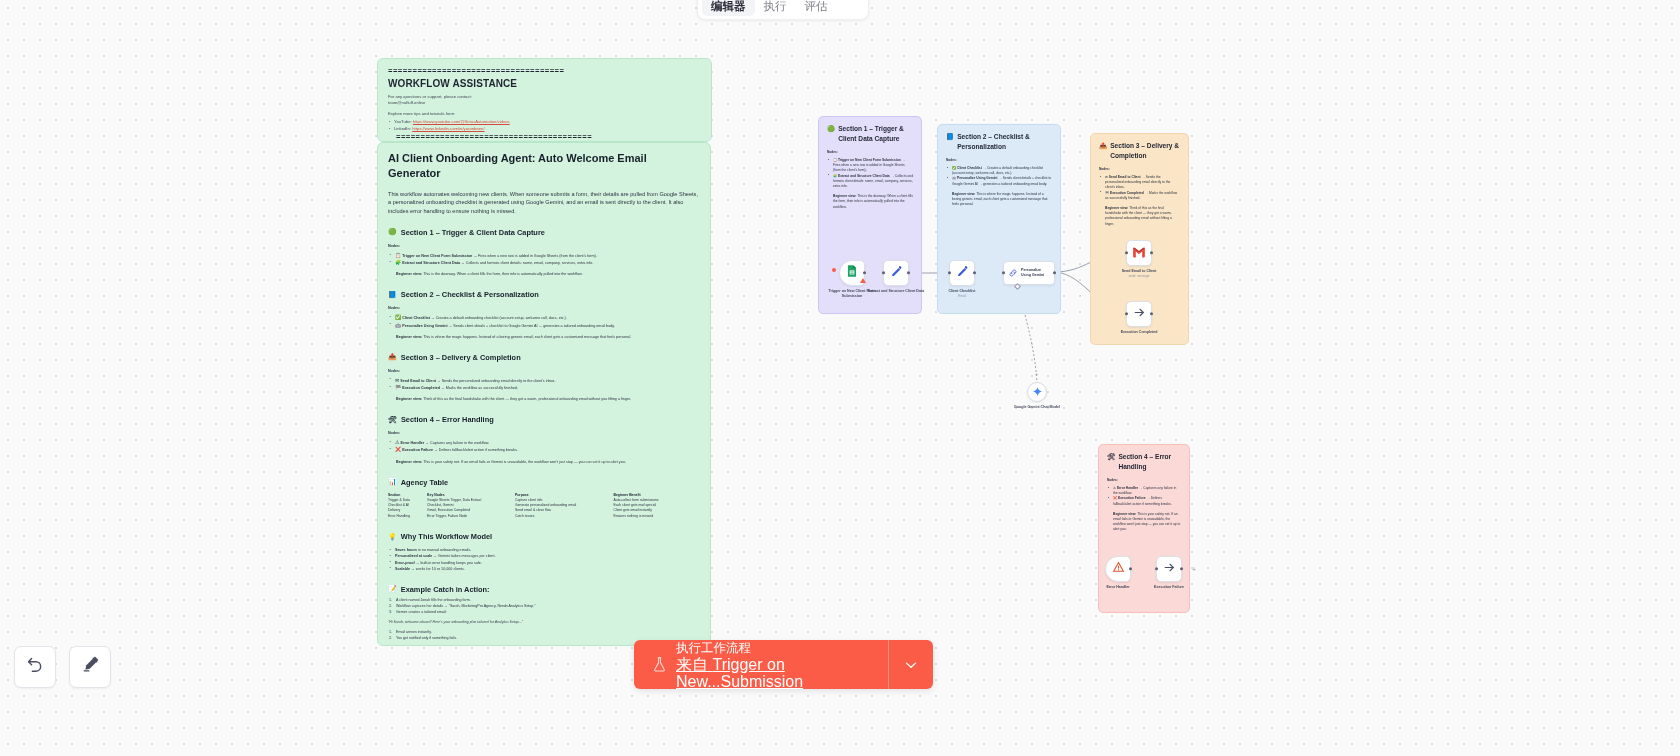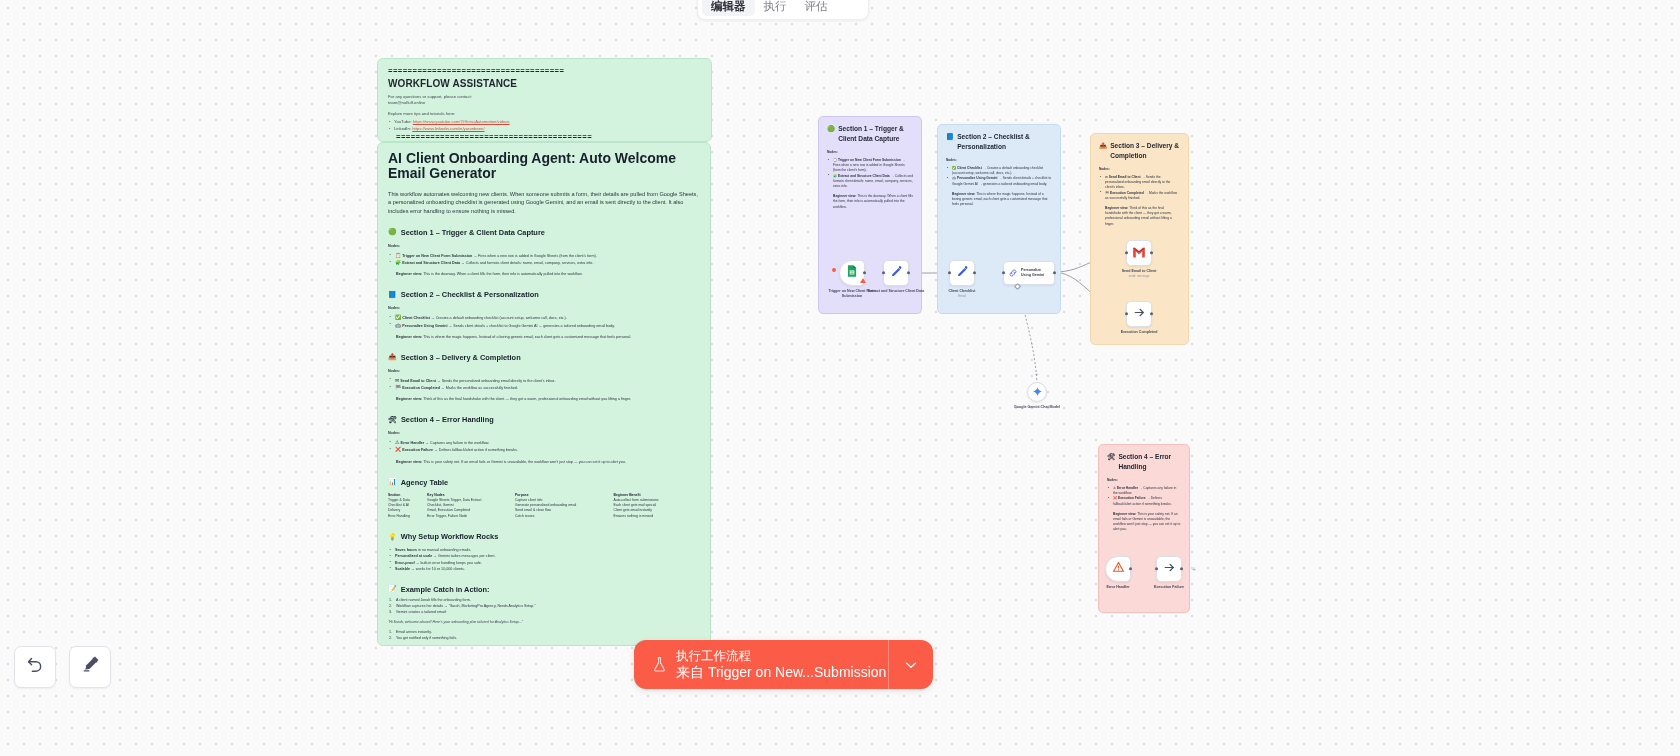--- a/index.html
+++ b/index.html
@@ -72,21 +72,21 @@
   .assist-p {
     font-size: 4.2px; color: #414653; line-height: 6px; margin-top: 5px;
   }
   .assist-p2 { font-size: 4.2px; color: #414653; line-height: 6px; margin-top: 5px; }
   .assist-ul { list-style: none; margin-top: 2px; }
   .assist-ul li { font-size: 4.2px; line-height: 6.5px; color: #414653; padding-left: 6px; position: relative; }
   .assist-ul li:before { content: "•"; position: absolute; left: 1px; }
   .lnk { color: #d94a3d; text-decoration: underline; }
 
   .doc-title {
-    font-size: 14px; font-weight: 700; color: #17202b; line-height: 15px;
+    font-size: 11px; font-weight: 700; color: #17202b; line-height: 15px;
   }
   .doc-desc {
     font-size: 5.6px; color: #2d3340; line-height: 8.3px; margin-top: 9px;
   }
   .sec-head {
     font-size: 7.4px; font-weight: 700; color: #17202b;
     margin-top: 13px; display: flex; align-items: center; gap: 4px;
   }
   .sec-emoji { font-size: 7px; }
   .notes-lbl { font-size: 3.6px; font-weight: 700; color: #2d3340; margin-top: 7px; }
@@ -175,32 +175,32 @@
   .node.circ .node-label { top: 22px; width: 58px; }
 
   
   #wires { position: absolute; left: 0; top: 0; width: 1680px; height: 756px; pointer-events: none; }
 
   
   #execbar {
     position: absolute; left: 634px; top: 640px;
     width: 299px; height: 49px;
     background: #fa5c47;
-    border-radius: 12px;
+    border-radius: 6px;
     display: flex; align-items: center;
     box-shadow: 0 2px 6px rgba(0,0,0,.10);
     z-index: 50;
   }
   #execbar .flask {
     width: 26px; display: flex; justify-content: center; align-items: center;
     color: #ffe3dd; font-size: 15px; margin-left: 12px;
   }
   #execbar .txt { flex: 1; margin-left: 4px; color: #ffffff; }
   #execbar .l1 { font-size: 12.5px; line-height: 16px; font-weight: 500; }
-  #execbar .l2 { font-size: 14px; line-height: 17px; font-weight: 500; }
+  #execbar .l2 { font-size: 16px; line-height: 17px; font-weight: 500; text-decoration: underline; }
   #execbar .caret {
     width: 45px; height: 100%;
     border-left: 1px solid rgba(255,255,255,.30);
     display: flex; align-items: center; justify-content: center;
     color: #fff; font-size: 12px; cursor: pointer;
     border-radius: 0 6px 6px 0;
   }
 
   
   .toolbtn {
@@ -401,21 +401,21 @@
             <td>Error Handling</td>
             <td>Error Trigger, Failure Node</td>
             <td>Catch issues</td>
             <td>Ensures nothing is missed</td>
           </tr>
         </tbody>
       </table>
 
       <div class="sec-head">
         <span class="sec-emoji">💡</span>
-        <span>Why Setup Workflow Rocks</span>
+        <span>Why This Workflow Model</span>
       </div>
       <ul class="bl" style="margin-top:6px">
         <li>
           <b>Saves hours</b>
           <span>in no manual onboarding emails.</span>
         </li>
         <li>
           <b>Personalized at scale</b>
           <span>→ Gemini tailors messages per client.</span>
         </li>

